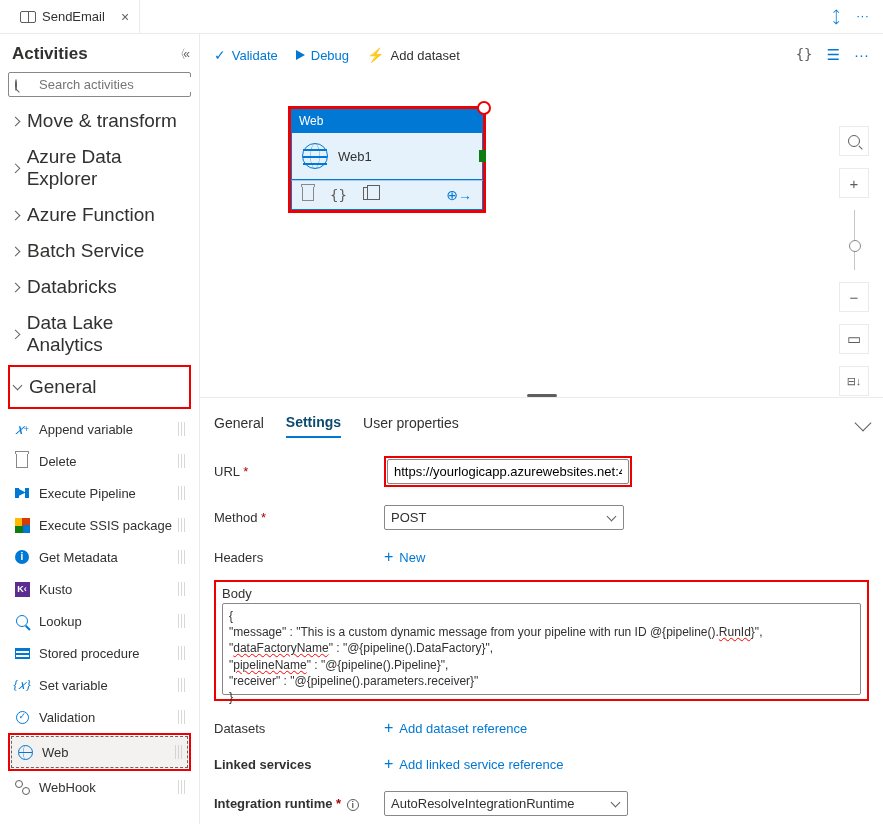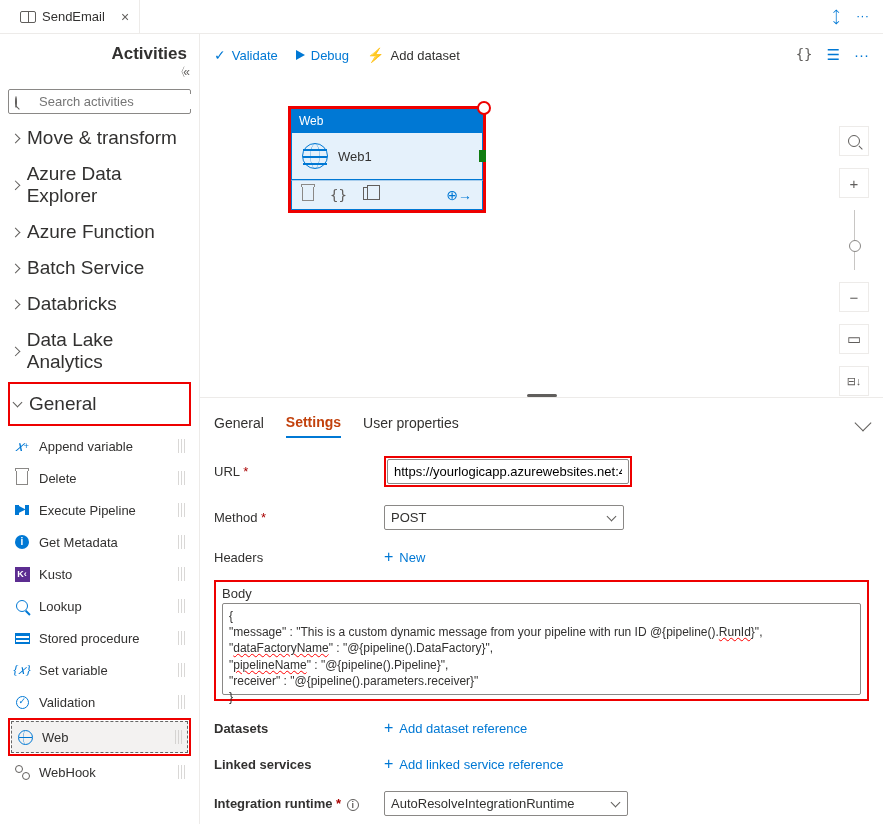--- a/index.html
+++ b/index.html
@@ -12,21 +12,21 @@
 .tab-icon-book::before, .tab-icon-book::after { content: ""; flex: 1; border-right: 1.2px solid #605e5c; }
 .tab-icon-book::after { border: none; }
 .tab-close { font-size: 14px; color: #605e5c; margin-left: 10px; cursor: pointer; }
 .tab-right { margin-left: auto; display: flex; gap: 14px; padding-right: 14px; color: #0078d4; }
 
 
 .main { display: flex; height: calc(100% - 34px); }
 
 
 .sidebar { width: 200px; border-right: 1px solid #edebe9; display: flex; flex-direction: column; padding: 10px 8px 4px 8px; overflow-y: hidden; }
-.sidebar-header { display: flex; align-items: flex-end; justify-content: space-between; padding: 0 4px 8px 4px; flex-direction: column; }
+.sidebar-header { display: flex; align-items: center; justify-content: space-between; padding: 0 4px 8px 4px; }
 .sidebar-title { font-size: 17px; font-weight: 600; }
 .sidebar-collapse { color: #605e5c; font-size: 12px; letter-spacing: -3px; }
 .search-wrap { display: flex; align-items: center; border: 1px solid #8a8886; border-radius: 2px; padding: 4px 6px; margin-bottom: 6px; }
 .search-wrap input { border: none; outline: none; flex: 1; font-size: 13px; padding-left: 22px; }
 .search-icon { width: 12px; height: 12px; border: 1.3px solid #605e5c; border-radius: 50%; position: relative; }
 .search-icon::after { content: ""; position: absolute; width: 5px; height: 1.3px; background: #605e5c; transform: rotate(45deg); bottom: -2px; right: -4px; }
 
 .cat-item { display: flex; align-items: center; gap: 6px; padding: 7px 4px; font-size: 19px; cursor: pointer; }
 .chev { display: inline-block; width: 7px; height: 7px; border-right: 1.3px solid #605e5c; border-bottom: 1.3px solid #605e5c; transform: rotate(-45deg); margin-right: 2px; }
 .chev.down { transform: rotate(45deg); margin-top: -3px; }
@@ -63,21 +63,21 @@
 .globe-big::before { content: ""; position: absolute; inset: 0; border-left: 1.5px solid #0078d4; border-right: 1.5px solid #0078d4; border-radius: 50%; transform: scaleX(0.4); }
 .globe-big::after { content: ""; position: absolute; left: 0; right: 0; top: 50%; height: 1.5px; background: #0078d4; box-shadow: 0 -7px #0078d4, 0 7px #0078d4; }
 .node-tools { background: #e5f1fb; border: 1px solid #0078d4; border-top: 1px solid #a8cdec; padding: 6px 10px; display: flex; gap: 16px; color: #605e5c; }
 .node-tools .spacer { flex: 1; }
 
 
 .drag-handle { width: 30px; height: 3px; background: #605e5c; margin: 0 auto; border-radius: 2px; }
 .props-panel { border-top: 1px solid #edebe9; padding: 0 14px 8px 14px; position: relative; }
 .props-tabs { display: flex; gap: 22px; padding: 10px 0 0 0; align-items: center; }
 .ptab { padding: 6px 0; font-size: 14px; color: #323130; cursor: pointer; }
-.ptab.active { color: #c2410c; border-bottom: 2px solid #0078d4; font-weight: 600; }
+.ptab.active { color: #0c4a6e; border-bottom: 2px solid #0078d4; font-weight: 600; }
 .collapse-chev { margin-left: auto; width: 12px; height: 12px; border-right: 1.5px solid #605e5c; border-bottom: 1.5px solid #605e5c; transform: rotate(45deg); cursor: pointer; }
 
 .field-row { display: flex; align-items: center; margin-top: 18px; gap: 10px; }
 .field-label { width: 160px; font-size: 13px; }
 .req { color: #a80000; }
 .field-input { border: 1px solid #8a8886; border-radius: 2px; padding: 4px 6px; font-size: 13px; }
 .url-box { border: 2px solid #e00; padding: 1px; display: inline-block; }
 .url-box .field-input { width: 242px; }
 .select-box { width: 240px; display: flex; justify-content: space-between; align-items: center; }
 .link-btn { color: #0078d4; display: flex; align-items: center; gap: 6px; cursor: pointer; font-size: 13px; }
@@ -193,20 +193,27 @@
       </div>
     <div class="act-item">
         <span class="act-icon">
           <span class="i-pipe"></span>
         </span>
         <span>Execute Pipeline</span>
         <span class="act-grip"></span>
       </div>
     <div class="act-item">
         <span class="act-icon">
+          <span class="i-ssis"></span>
+        </span>
+        <span>Execute SSIS package</span>
+        <span class="act-grip"></span>
+      </div>
+    <div class="act-item">
+        <span class="act-icon">
           <span class="i-info">i</span>
         </span>
         <span>Get Metadata</span>
         <span class="act-grip"></span>
       </div>
     <div class="act-item">
         <span class="act-icon">
           <span class="i-kusto">K‹</span>
         </span>
         <span>Kusto</span>
@@ -335,21 +342,21 @@
             <span>New</span>
           </span>
       </div>
 
       <div class="body-box">
         <div class="body-label">Body</div>
         <div class="body-text" contenteditable="true" style="">{<br>"message" : "This is a custom dynamic message from your pipeline with run ID @{pipeline().<span class="ul">RunId</span>}",<br>"<span class="ul">dataFactoryName</span>" : "@{pipeline().DataFactory}",<br>"<span class="ul">pipelineName</span>" : "@{pipeline().Pipeline}",<br>"receiver" : "@{pipeline().parameters.receiver}"<br>}</div>
       </div>
 
       <div class="field-row">
-        <span class="field-label" style="font-weight:700;">Datasets</span>
+        <span class="field-label" style="font-weight:400;">Datasets</span>
         <span class="link-btn">
             <span class="plus">+</span>
             <span>Add dataset reference</span>
           </span>
       </div>
 
       <div class="field-row">
         <span class="field-label" style="font-weight:600;">Linked services</span>
         <span class="link-btn">
             <span class="plus">+</span>

